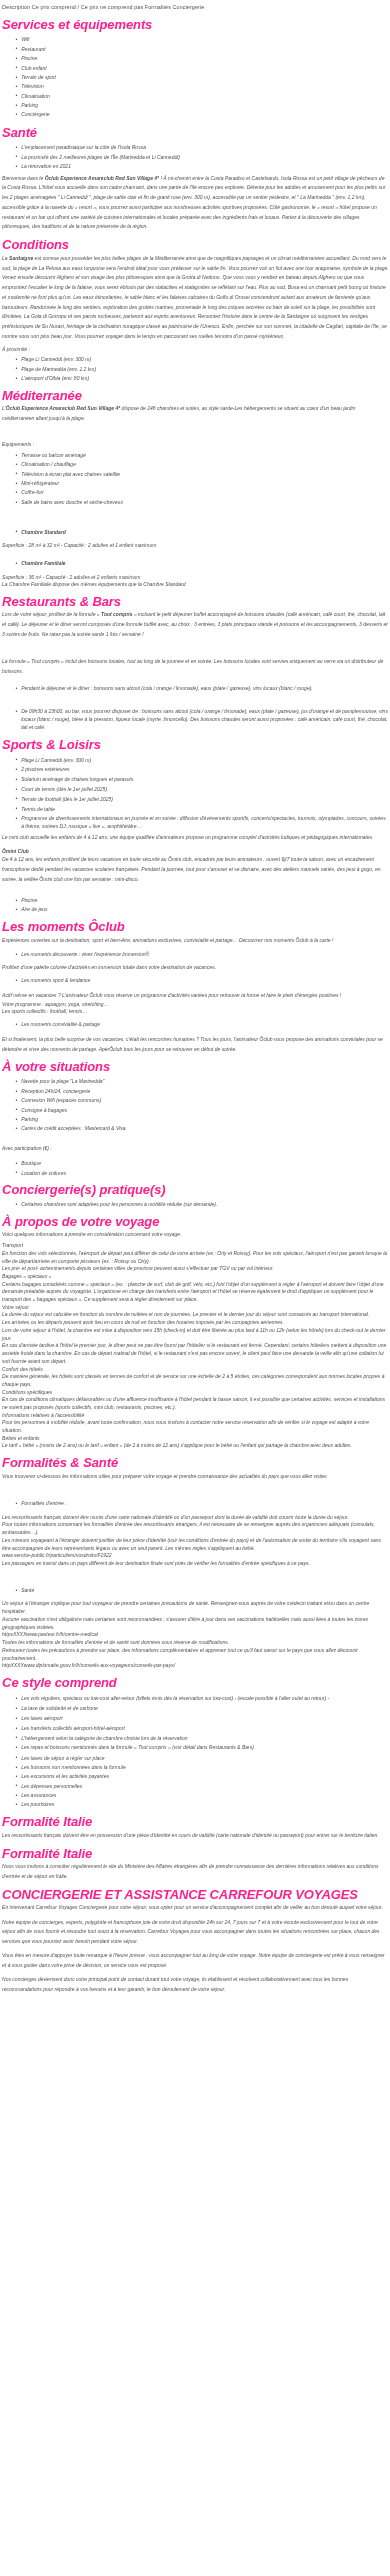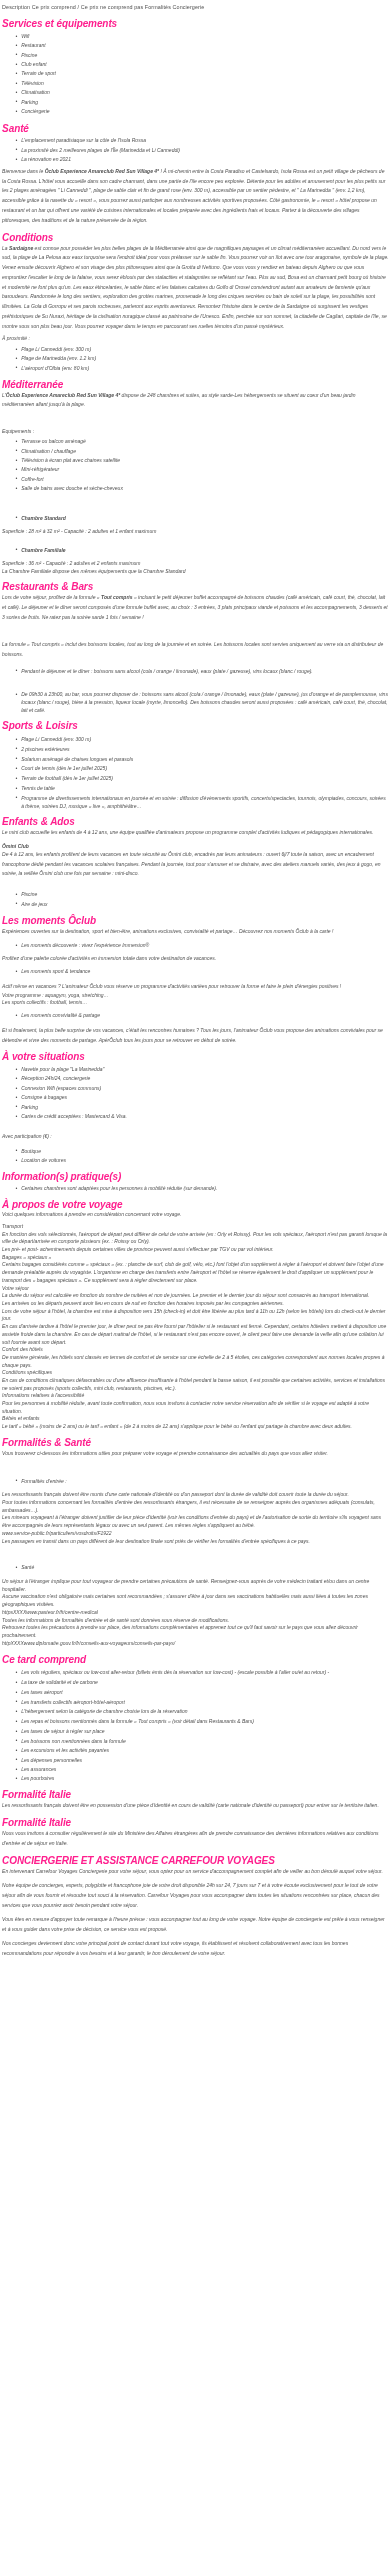--- a/index.html
+++ b/index.html
@@ -21,21 +21,21 @@
   .doc-nav {
     font-size: 5.4px;
     color: #4f4f4f;
     letter-spacing: 0.1px;
     line-height: 1.3;
     margin: 1px 0 7.2px 0;
     font-style: normal;
   }
   h2.section-title {
     color: #ff1f8e;
-    font-size: 10px;
+    font-size: 13px;
     font-weight: bold;
     font-style: italic;
     margin: 7.2px 0 1.5px 0;
     letter-spacing: -0.1px;
     line-height: 1.15;
   }
   h2.section-title.tight {
     margin-top: 6.2px;
     margin-bottom: 0.5px;
   }
@@ -188,21 +188,20 @@
   <ul class="bullets" id="sports-list">
       <li class="wide">Plage Li Canneddi (env. 300 m)</li>
       <li class="wide">2 piscines extérieures</li>
       <li class="wide">Solarium aménagé de chaises longues et parasols</li>
       <li class="wide">Court de tennis (dès le 1er juillet 2025)</li>
       <li class="wide">Terrain de football (dès le 1er juillet 2025)</li>
       <li class="wide">Tennis de table</li>
       <li class="wide">Programme de divertissements internationaux en journée et en soirée : diffusion d'évènements sportifs, concerts/spectacles, tournois, olympiades, concours, soirées à thème, soirées DJ, musique « live », amphithéâtre…</li>
     </ul>
 
-  <h2 class="section-title tight">Enfants &amp; Ados</h2>
   <p class="body-text">Le mini club accueille les enfants de 4 à 12 ans, une équipe qualifiée d'animateurs  propose un programme complet d'activités ludiques et pédagogiques internationales.</p>
   <div class="spacer-sm"></div>
   <p class="sub-head">Ômini Club</p>
   <p class="body-text">De 4 à 12 ans, les enfants profitent de leurs vacances en toute sécurité au Ômini club, encadrés par leurs animateurs : ouvert 6j/7 toute la saison, avec un encadrement francophone dédié pendant les vacances scolaires françaises. Pendant la journée, tout pour s'amuser et se distraire, avec des ateliers manuels variés, des jeux à gogo, en soirée, la veillée Ômini club une fois par semaine : mini-disco.</p>
   <div class="spacer-md"></div>
   <ul class="bullets" id="enfants-list">
       <li>Piscine</li>
       <li>Aire de jeux</li>
     </ul>
 
@@ -239,21 +238,21 @@
       <li>Cartes de crédit acceptées : Mastercard &amp; Visa.</li>
     </ul>
   <div class="spacer-md"></div>
   <p class="lead-line">Avec participation (€) :</p>
   <div class="spacer-sm"></div>
   <ul class="bullets" id="participation-list">
       <li>Boutique</li>
       <li>Location de voitures</li>
     </ul>
 
-  <h2 class="section-title tight">Information(s) pratique(s)</h2>
+  <h2 class="section-title tight">Conciergerie(s) pratique(s)</h2>
   <ul class="bullets" id="informations-list">
       <li>Certaines chambres sont adaptées pour les personnes à mobilité réduite (sur demande).</li>
     </ul>
 
   <h2 class="section-title tight">À propos de votre voyage</h2>
   <p class="body-text compact">Voici quelques informations à prendre en considération concernant votre voyage.</p>
   <div class="spacer-sm"></div>
   <div id="voyage-blocks">
       <p class="lead-line">Transport</p>
       <p class="body-text compact">En fonction des vols sélectionnés, l'aéroport de départ peut différer de celui de votre arrivée (ex : Orly et Roissy). Pour les vols spéciaux, l'aéroport n'est pas garanti lorsque la ville de départ/arrivée en comporte plusieurs (ex. : Roissy ou Orly).</p>
@@ -296,21 +295,21 @@
   <div class="spacer-sm"></div>
   <div id="formalites-sante-lines">
       <p class="body-text compact">Un séjour à l'étranger implique pour tout voyageur de prendre certaines précautions de santé. Renseignez-vous auprès de votre médecin traitant et/ou dans un centre hospitalier.</p>
       <p class="body-text compact">Aucune vaccination n'est obligatoire mais certaines sont recommandées ; s'assurer d'être à jour dans ses vaccinations habituelles mais aussi liées à toutes les zones géographiques visitées.</p>
       <p class="body-text compact">httpsXXXXwww.pasteur.fr/fr/centre-medical</p>
       <p class="body-text compact">Toutes les informations de formalités d'entrée et de santé sont données sous réserve de modifications.</p>
       <p class="body-text compact">Retrouvez toutes les précautions à prendre sur place, des informations complémentaires et apprenez tout ce qu'il faut savoir sur le pays que vous allez découvrir prochainement.</p>
       <p class="body-text compact"> httpXXXXwww.diplomatie.gouv.fr/fr/conseils-aux-voyageurs/conseils-par-pays/</p>
     </div>
 
-  <h2 class="section-title tight">Ce tard comprend</h2>
+  <h2 class="section-title tight">Ce style comprend</h2>
   <ul class="bullets" id="prix-comprend-list">
       <li class="wide">Les vols réguliers, spéciaux ou low-cost aller-retour (billets émis dès la réservation sur low-cost) - (escale possible à l'aller ou/et au retour) -</li>
       <li class="wide">La taxe de solidarité et de carbone</li>
       <li class="wide">Les taxes aéroport</li>
       <li class="wide">Les transferts collectifs aéroport-hôtel-aéroport</li>
       <li class="wide">L'hébergement selon la catégorie de chambre choisie lors de la réservation</li>
       <li class="wide">Les repas et boissons mentionnés dans la formule « Tout compris » (voir détail dans Restaurants &amp; Bars)</li>
     </ul>
 
   <ul class="bullets" id="prix-ne-comprend-pas-list">

